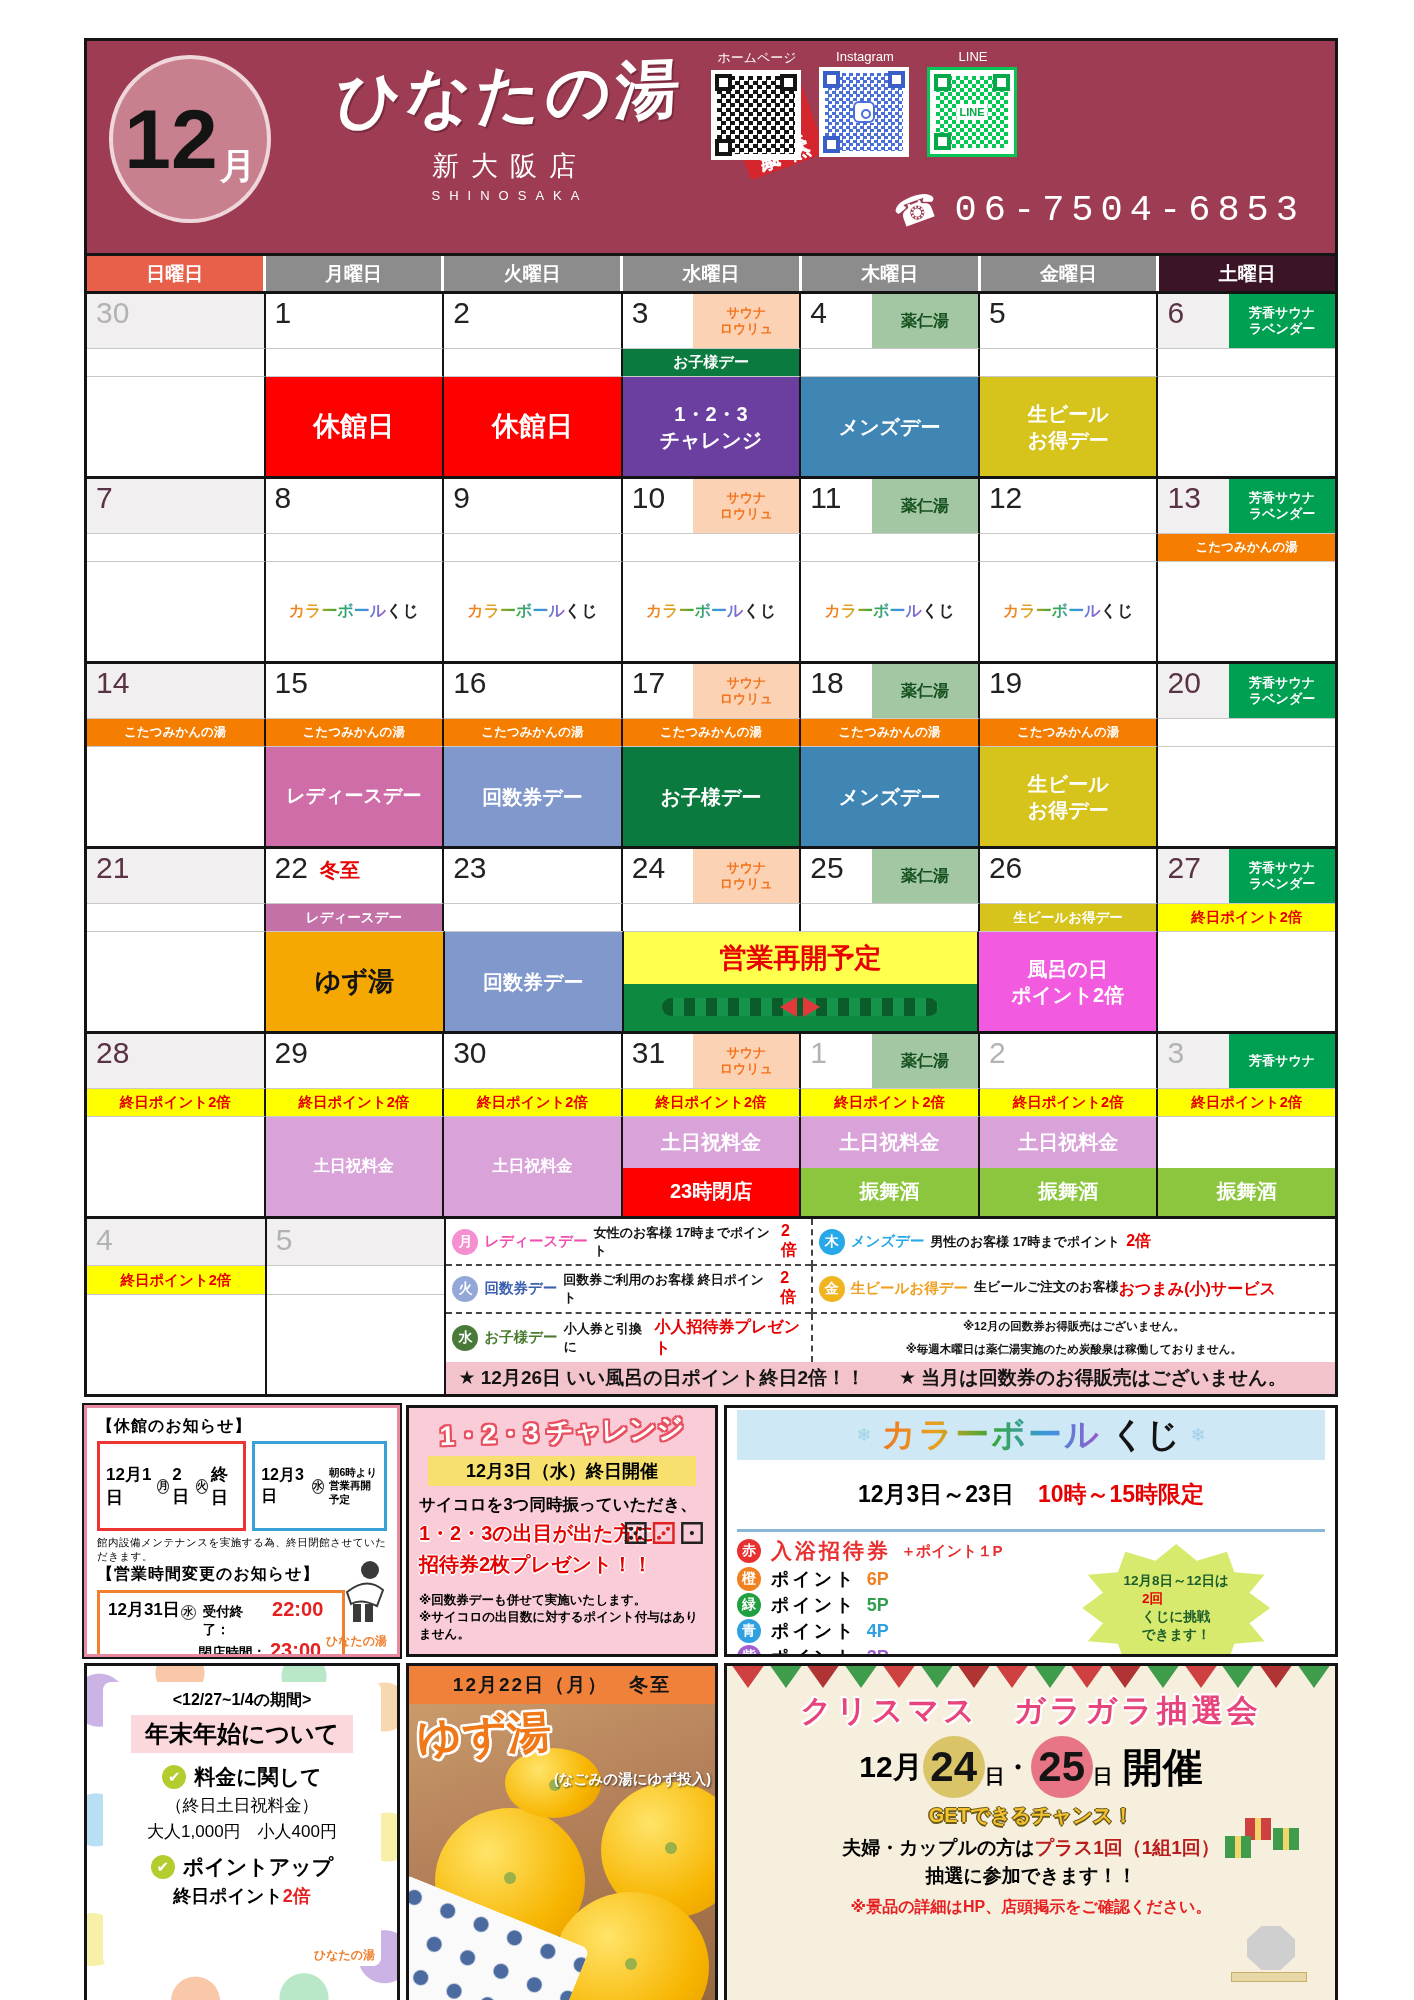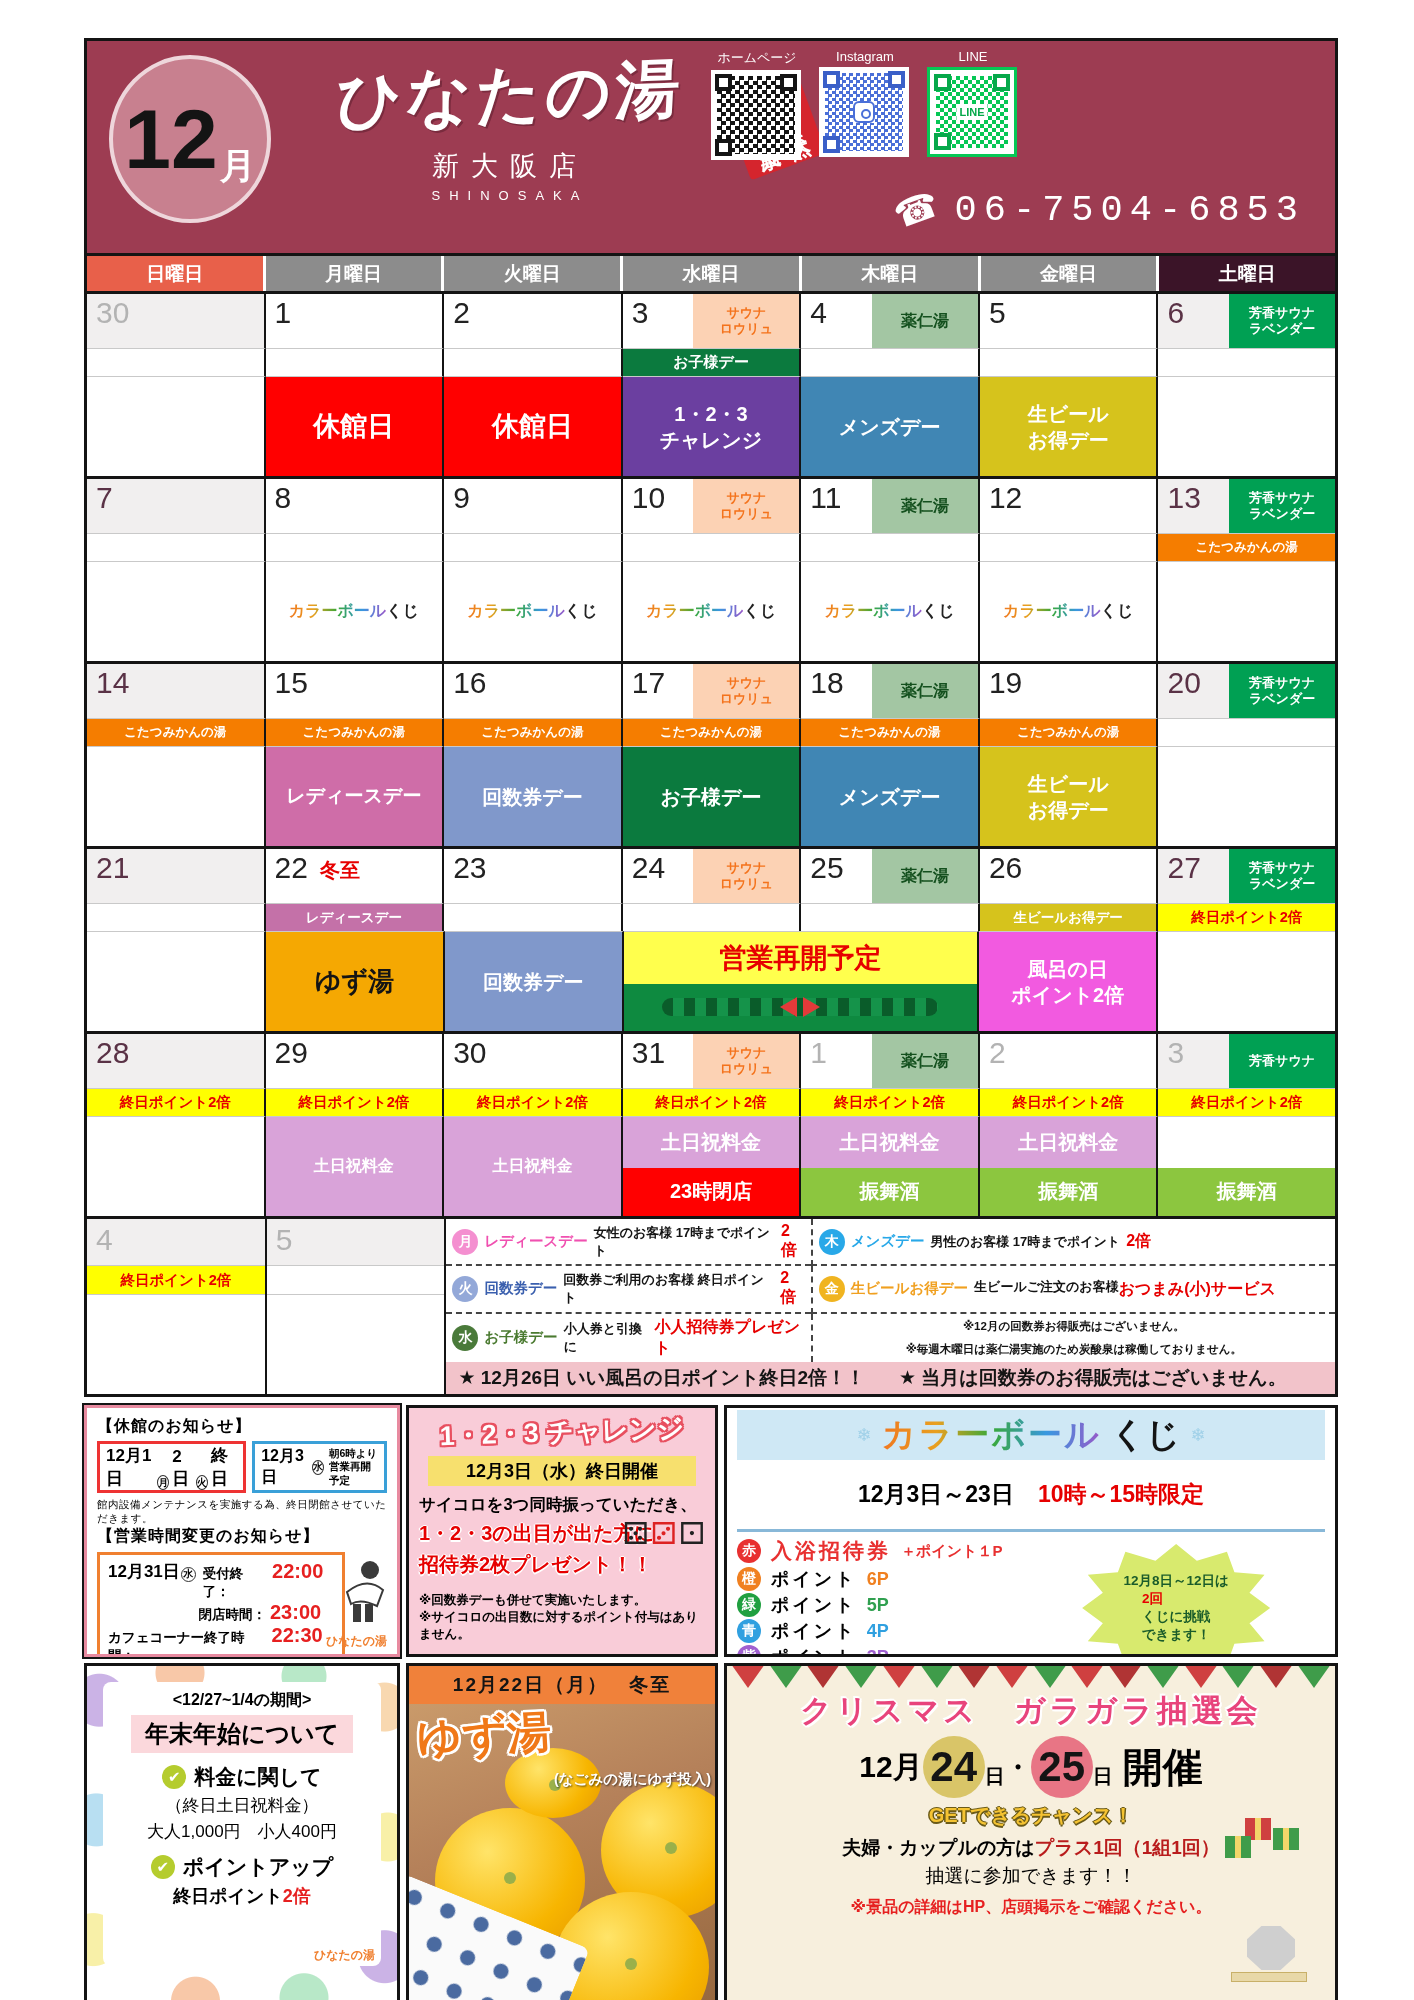--- a/index.html
+++ b/index.html
@@ -114,21 +114,21 @@
 .lnotes{display:flex;flex-direction:column;justify-content:center;line-height:1.5}
 .lnotes div{font-size:11.5px;font-weight:bold;color:#141414}
 .starband{height:32px;background:#f2c3ca;display:flex;align-items:center;gap:34px;padding-left:12px;font-size:19px;font-weight:bold;color:#141414}
 
 .row1{display:flex;gap:6px;margin-top:8px;height:252px}
 .row2{display:flex;gap:6px;margin-top:6px;height:348px}
 .bx{border:3px solid #141414;position:relative;overflow:hidden}
 .bxA{width:316px;background:#fff;border-color:#e88aa0;outline:2px solid #141414;padding:8px 10px}
 .bxA .t1{font-size:16px;font-weight:bold;letter-spacing:1px}
 .abr{display:flex;gap:6px;margin-top:4px;align-items:stretch}
-.rbox{border:3px solid #e33;padding:0 6px;font-size:17px;font-weight:bold;display:flex;align-items:flex-end;gap:2px}
+.rbox{border:3px solid #e33;padding:19px 6px;font-size:17px;font-weight:bold;display:flex;align-items:center;gap:2px}
 .bbox{border:3px solid #3aa0d8;padding:2px 6px;display:flex;align-items:center;gap:4px}
 .bbox .bd{font-size:16px;font-weight:bold}
 .bbox .bn{font-size:10.5px;font-weight:bold;line-height:1.3}
 .cw{display:inline-flex;width:15px;height:15px;border:1.5px solid #333;border-radius:50%;font-size:10px;align-items:center;justify-content:center;font-weight:bold;margin:0 1px}
 .anote{font-size:10.5px;margin-top:5px;letter-spacing:0.5px}
 .obox{border:3px solid #f08030;margin-top:5px;padding:5px 8px;width:248px}
 .orow{display:flex;justify-content:flex-end;align-items:baseline;gap:4px}
 .ok{font-size:13.5px;font-weight:bold}
 .ov{font-size:20px;font-weight:bold;color:#e62020;width:64px;text-align:left}
 .od{font-size:17px;font-weight:bold;float:left;margin-right:6px}
@@ -194,21 +194,21 @@
 .fdate{display:flex;align-items:center;justify-content:center;margin-top:4px}
 .fm{font-size:30px;font-weight:bold}
 .fcir{width:62px;height:62px;border-radius:50%;display:flex;align-items:center;justify-content:center;font-size:42px;font-weight:bold;color:#141414}
 .fcir.gold{background:#d9c568}.fcir.pink{background:#e87585}
 .fdd{font-size:20px;font-weight:bold;margin-top:18px}
 .fdot{font-size:26px;font-weight:bold}
 .fkai{font-size:40px;font-weight:bold;margin-left:10px}
 .fl1,.fl2{font-size:20px;font-weight:bold;color:#f5c332;text-shadow:1.5px 0 #6a5a18,-1.5px 0 #6a5a18,0 1.5px #6a5a18,0 -1.5px #6a5a18;margin-top:4px}
 .fl3{font-size:19px;font-weight:bold;margin-top:6px}
 .fl3 .rd{color:#b91c1c}
-.fl4{font-size:19px;font-weight:normal;margin-top:2px}
+.fl4{font-size:19px;font-weight:bold;margin-top:2px}
 .fnote{font-size:16px;font-weight:bold;color:#e62020;margin-top:8px}
 .gift{position:absolute;width:26px;height:22px}
 .gift::before{content:"";position:absolute;left:0;top:0;width:100%;height:100%;background:linear-gradient(90deg,transparent 40%,#f3d66a 40% 60%,transparent 60%)}
 .g1{right:64px;top:152px;background:#cf4040}.g2{right:36px;top:162px;background:#3f9c4a}.g3{right:84px;top:170px;background:#3f9c4a}
 .machine{position:absolute;right:40px;bottom:38px;width:48px;height:44px;background:#cfcfcf;clip-path:polygon(30% 0,70% 0,100% 30%,100% 70%,70% 100%,30% 100%,0 70%,0 30%)}
 .machine::after{content:"";position:absolute;right:-10px;top:8px;width:14px;height:4px;background:#999;transform:rotate(35deg)}
 .mbase{position:absolute;right:28px;bottom:26px;width:76px;height:10px;background:#e8d8a8;border:1px solid #c8b068}
 </style>
 </head>
 <body>

